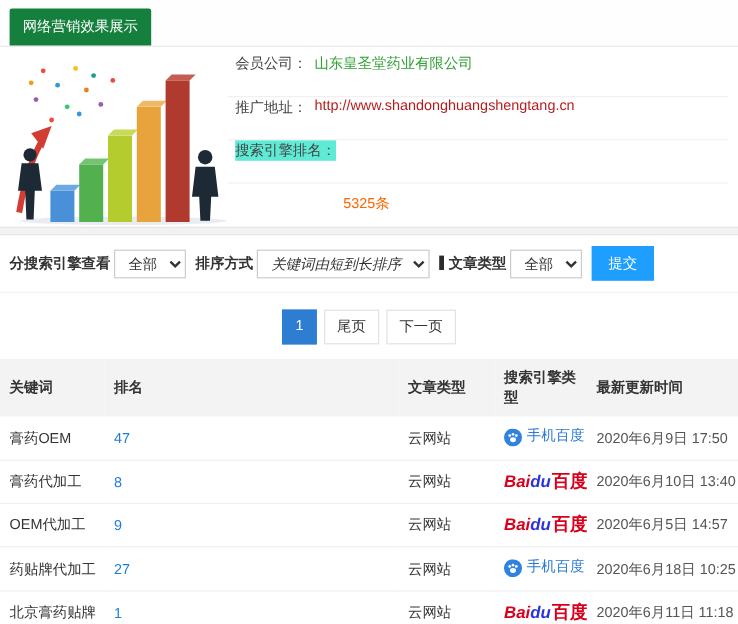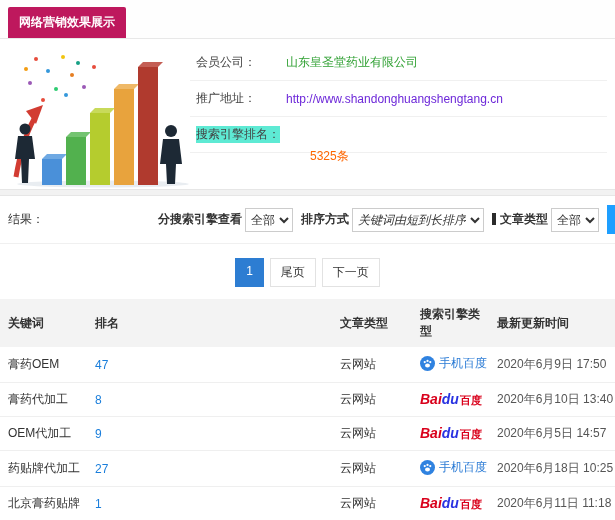--- a/index.html
+++ b/index.html
@@ -5,48 +5,48 @@
   * { box-sizing: border-box; margin: 0; padding: 0; }
   html, body { width: 615px; height: 520px; overflow: hidden; }
   body {
     font-family: "Liberation Sans", "DejaVu Sans", sans-serif;
     font-size: 12px; color: #333; background: #fff;
   }
 
   
   .topbar { padding: 7px 8px 0 8px; border-bottom: 1px solid #e8e8e8; background: #fefefe; }
   .tab {
-    display: inline-block; background: #be185d; color: #fff;
-    padding: 7px 11px; font-size: 12px; border-radius: 2px 2px 0 0; cursor: pointer; font-weight: bold;
+    display: inline-block; background: #15803d; color: #fff;
+    padding: 7px 11px; font-size: 12px; border-radius: 2px 2px 0 0; cursor: pointer;
   }
 
   
   .info { display: flex; padding: 6px 8px 0 8px; }
   .illustration { flex: 0 0 182px; width: 182px; height: 144px; }
   .info-fields { flex: 1; }
-  .info-row { display: flex; align-items: center; height: 36px; border-bottom: 1px solid #f0f0f0; padding-left: 6px; gap: 24px; }
+  .info-row { display: flex; align-items: flex-start; height: 36px; border-bottom: 1px solid #f0f0f0; padding-left: 6px; }
   .info-label { color: #444; }
   .label-highlight { background: #5eead4; }
   .info-value { margin-left: 6px; }
   .v-green { color: #2fa032; cursor: pointer; }
-  .v-link  { color: #6d28d9; cursor: pointer; }
+  .v-link  { color: #b91c1c; cursor: pointer; }
   .v-plain { color: #333; }
   .v-orange { color: #ff6600; margin-top: 44px; }
 
   .gray-gap { height: 7px; background: #f2f2f2; border-top: 1px solid #e6e6e6; border-bottom: 1px solid #e6e6e6; }
 
   
   .filter-bar { display: flex; align-items: center; padding: 9px 8px; border-bottom: 1px solid #f0f0f0; white-space: nowrap; }
   .result-label { flex: 0 0 150px; color: #333; }
   .filter-label { font-weight: bold; color: #333; margin: 0 3px 0 8px; }
   .filter-label.first { margin-left: 0; }
   .article-marker { display: inline-block; width: 4px; height: 12px; background: #2b2b2b; margin-right: 4px; vertical-align: -2px; }
   .sel {
     height: 24px; border: 1px solid #ccc; background: #fff; color: #333;
-    font-size: 12px; font-family: inherit; padding: 1px;
+    font-size: 12px; font-family: inherit; padding: 1px; text-align: center;
   }
   .sel-sm { width: 60px; }
   .sel-lg { width: 144px; font-style: italic; }
   .submit-btn {
     margin-left: 8px; background: #1e9fff; color: #fff; border: none;
     padding: 6px 14px; font-size: 12px; cursor: pointer; flex: 0 0 auto;
   }
 
   
   .pagination { display: flex; justify-content: center; gap: 6px; padding: 14px 0 12px 0; }
@@ -59,27 +59,27 @@
   
   table { width: 615px; border-collapse: collapse; table-layout: fixed; }
   th {
     background: #f3f3f3; text-align: left; padding: 7px 8px;
     font-weight: bold; font-size: 12px; color: #333;
   }
   td { padding: 8px 8px; border-bottom: 1px solid #efefef; font-size: 12px; overflow: hidden; white-space: nowrap; }
   .rank-link { color: #1a7edb; cursor: pointer; }
   .time { color: #555; margin-left: 48px; }
 
-  .engine-mobile { color: #2b7bd5; display: inline-flex; align-items: center; gap: 4px; }
+  .engine-mobile { color: #2b7bd5; display: inline-flex; align-items: flex-end; gap: 4px; }
   .mobile-icon-wrap { display: inline-flex; width: 15px; height: 15px; }
 
   .bd { font-style: italic; font-weight: bold; font-size: 14px; letter-spacing: 0; }
   .bd-red { color: #d9001b; }
   .bd-blue { color: #2932e1; }
-  .bd-cn { font-style: normal; font-weight: bold; color: #d9001b; font-size: 11px; margin-left: 1px; }
+  .bd-cn { font-style: normal; font-weight: bold; color: #d9001b; font-size: 15px; margin-left: 1px; }
 </style>
 </head>
 <body>
 
 <div class="topbar">
   <span class="tab">网络营销效果展示</span>
 </div>
 
 <div class="info">
   <div class="illustration">
@@ -137,21 +137,20 @@
       <div class="info-row">
         <span class="info-label label-highlight">搜索引擎排名：</span>
         <span class="info-value v-orange">5325条</span>
       </div>
     </div>
 </div>
 
 <div class="gray-gap"></div>
 
 <div class="filter-bar">
-  <span class="result-label">结果：</span>
   <span class="filter-label first">分搜索引擎查看</span>
   <select class="sel sel-sm">
     <option>全部</option>
   </select>
   <span class="filter-label">排序方式</span>
   <select class="sel sel-lg">
     <option>关键词由短到长排序</option>
   </select>
   <span class="filter-label"><span class="article-marker"></span><span>文章类型</span></span>
   <select class="sel sel-sm">

